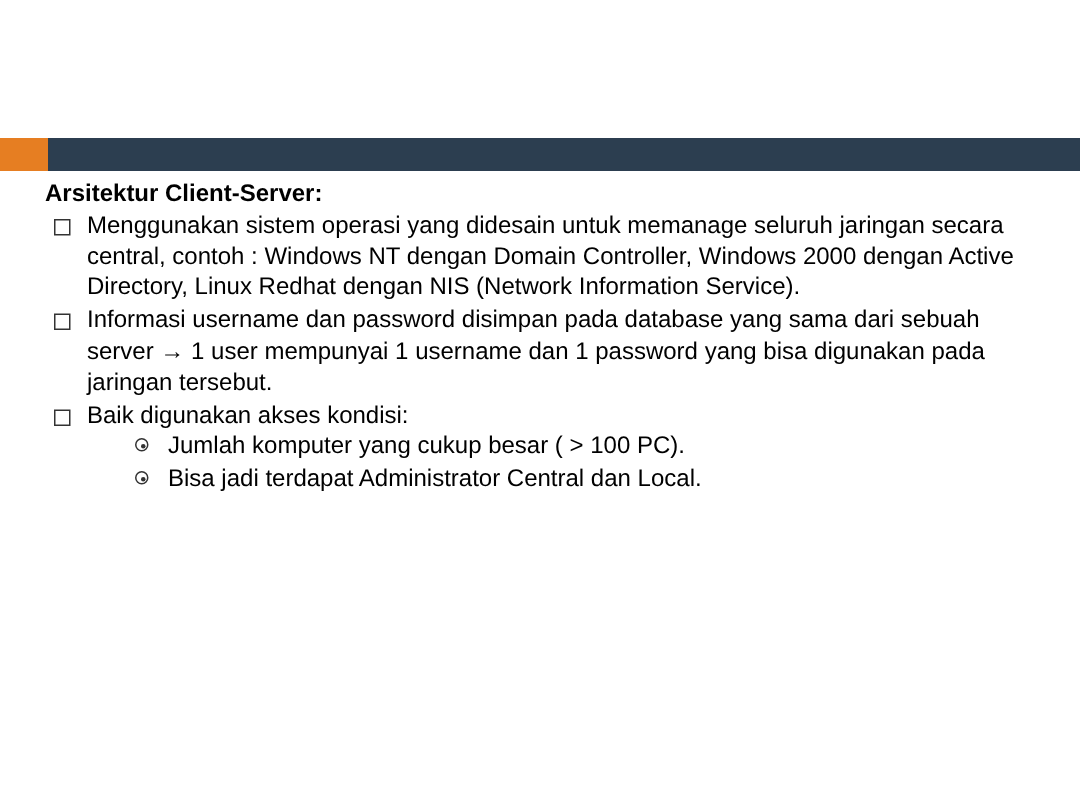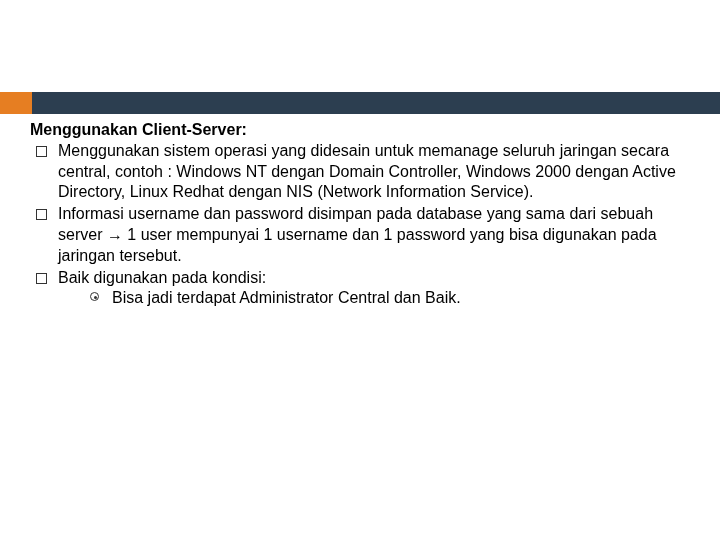--- a/index.html
+++ b/index.html
@@ -76,25 +76,26 @@
   }
 </style>
 </head>
 <body>
 
 <div class="slide">
   <div class="top-bar"></div>
   <div class="accent"></div>
 
   <div class="content">
-    <div class="heading">Menggunakan Client-Server:</div>
+    <div class="heading">Arsitektur Client-Server:</div>
     <ul class="main">
       <li><span>Menggunakan sistem  operasi yang didesain untuk memanage seluruh jaringan secara central, contoh : Windows NT dengan Domain Controller, Windows 2000 dengan Active Directory, Linux Redhat dengan NIS (Network Information Service).</span></li>
       <li><span>Informasi username dan password disimpan pada database yang sama dari sebuah server → 1 user mempunyai 1 username dan 1 password yang bisa digunakan pada jaringan tersebut.</span></li>
       <li>
-        <span>Baik digunakan pada kondisi:</span>
+        <span>Baik digunakan akses kondisi:</span>
         <ul class="sub">
-          <li><span>Bisa jadi terdapat Administrator Central dan Baik.</span></li>
+          <li><span>Jumlah komputer yang cukup besar ( &gt; 100 PC).</span></li>
+          <li><span>Bisa jadi terdapat Administrator Central dan Local.</span></li>
         </ul>
       </li>
     </ul>
   </div>
 </div>
 
 </body></html>

